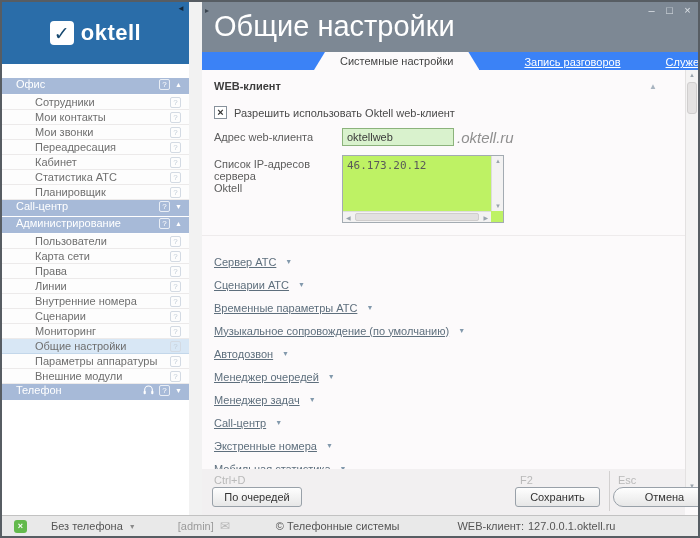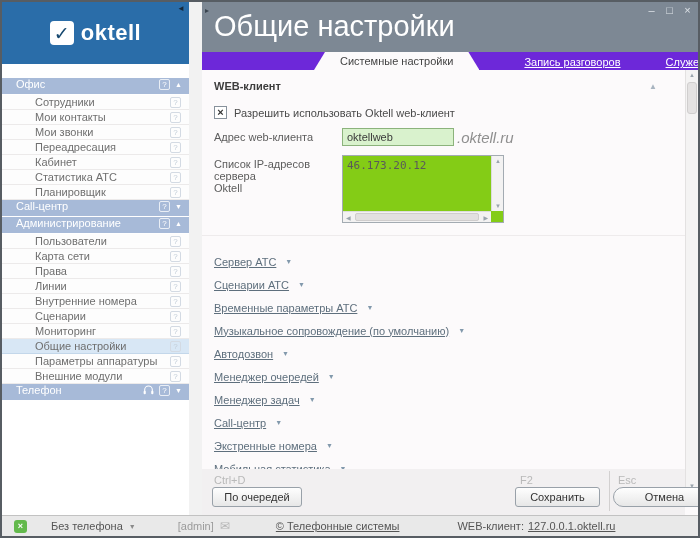--- a/index.html
+++ b/index.html
@@ -38,42 +38,42 @@
   .gutter { position:absolute; left:187px; top:0; width:13px; bottom:21px; background:#f2f2f2; }
 
   
   .main { position:absolute; left:200px; right:0; top:0; bottom:21px; background:#fcfafb; }
   .main-header { position:relative; height:50px; background:#7d8894; }
   .side-toggle { position:absolute; left:3px; top:4px; font-size:8px; color:#39434d; cursor:pointer; }
   .page-title { position:absolute; left:12px; top:8px; color:#fff; font-size:29px; font-weight:400; }
   .win-controls { position:absolute; right:4px; top:3px; display:flex; gap:5px; }
   .win-btn { color:#dde2e7; font-size:11px; line-height:11px; width:13px; text-align:center; cursor:pointer; }
 
-  .tabs { position:relative; height:18px; background:#6d28d9; display:flex; align-items:flex-end; }
+  .tabs { position:relative; height:18px; background:#3b82f6; display:flex; align-items:flex-end; }
   .tab-active { margin-left:112px; background:#fcfafb; color:#444; height:18px; line-height:18px;
                 padding:0 26px; clip-path:polygon(11px 0, calc(100% - 11px) 0, 100% 100%, 0 100%);
                 cursor:default; white-space:nowrap; }
   .tab-link { color:#fff; text-decoration:underline; margin-left:45px; line-height:16px;
               cursor:pointer; white-space:nowrap; }
 
   .content { position:absolute; left:0; right:13px; top:68px; bottom:46px; overflow:hidden; }
 
   .web-section { position:relative; padding:10px 30px 12px 12px; border-bottom:1px solid #eeebec; }
   .sec-title { font-weight:bold; color:#3d3d3d; }
   .sec-collapse { position:absolute; right:28px; top:12px; font-size:8px; color:#a8b4c0; cursor:pointer; }
   .cb-row { display:flex; align-items:center; gap:7px; margin-top:14px; color:#4a4a4a; }
   .checkbox { width:13px; height:13px; border:1px solid #87919b; background:#fff; color:#333;
               font-size:11px; line-height:11px; text-align:center; font-weight:bold; cursor:pointer; }
   .field-row { display:flex; margin-top:9px; }
   .field-label { width:128px; color:#5c5c5c; padding-top:3px; }
   .addr-input { width:112px; height:18px; background:#d9f2cd; border:1px solid #8cb37c;
                 font-family:"Liberation Sans",sans-serif; font-size:11px; color:#3a3a3a; padding:0 4px; }
   .addr-suffix { font-size:15px; color:#8f8f8f; margin-left:3px; align-self:center;font-style:italic; }
 
-  .ta-wrap { position:relative; width:162px; height:68px; border:1px solid #a3abb2; background:#84cc16; }
+  .ta-wrap { position:relative; width:162px; height:68px; border:1px solid #a3abb2; background:#bef264; }
   .ta-wrap textarea { position:absolute; left:1px; top:1px; width:146px; height:52px; border:0; resize:none;
       outline:none; overflow:hidden; font-family:"DejaVu Sans Mono","Liberation Mono",monospace;
       font-size:11px; color:#5a5a5a; padding:2px 3px; background:transparent; }
   .ta-v { position:absolute; right:0; top:0; bottom:11px; width:12px; background:#f3f2f2;
           border-left:1px solid #dcdcdc; }
   .ta-h { position:absolute; left:0; right:12px; bottom:0; height:11px; background:#f3f2f2;
           border-top:1px solid #dcdcdc; }
   .sb-arrow { position:absolute; color:#9aa4ad; font-size:6px; }
   .ta-v .up { top:2px; left:3px; } .ta-v .dn { bottom:2px; left:3px; }
   .ta-h .lf { left:3px; top:2px; } .ta-h .rt { right:3px; top:2px; }
@@ -105,21 +105,21 @@
   .abar-divider { position:absolute; left:407px; top:2px; height:40px; width:1px; background:#d2d0d0; }
 
   
   .statusbar { position:absolute; left:0; right:0; bottom:0; height:21px; background:#e9e9e9;
                border-top:1px solid #c2c2c2; display:flex; align-items:center; color:#555; }
   .phone-ico { width:13px; height:13px; background:#63b94c; border-radius:3px; margin-left:12px;
                color:#fff; font-size:9px; line-height:13px; text-align:center; font-weight:bold; }
   .sb-caret { font-size:7px; color:#8a8a8a; margin-left:6px; cursor:pointer; }
   .sb-admin { margin-left:42px; color:#9b9b9b; }
   .sb-mail { color:#b5b5b5; margin-left:6px; font-size:12px; }
-  .sb-link { text-decoration:underline; cursor:pointer; color:#555; }
+  .sb-link { cursor:pointer; color:#555; }
   .sb-copy { margin-left:46px; }
   .sb-web { margin-left:58px; }
   .sb-queue { margin-left:auto; margin-right:6px; }
   .ml6 { margin-left:24px; } .ml4 { margin-left:4px; }
 </style>
 </head>
 <body>
 
 <div class="window">
 

